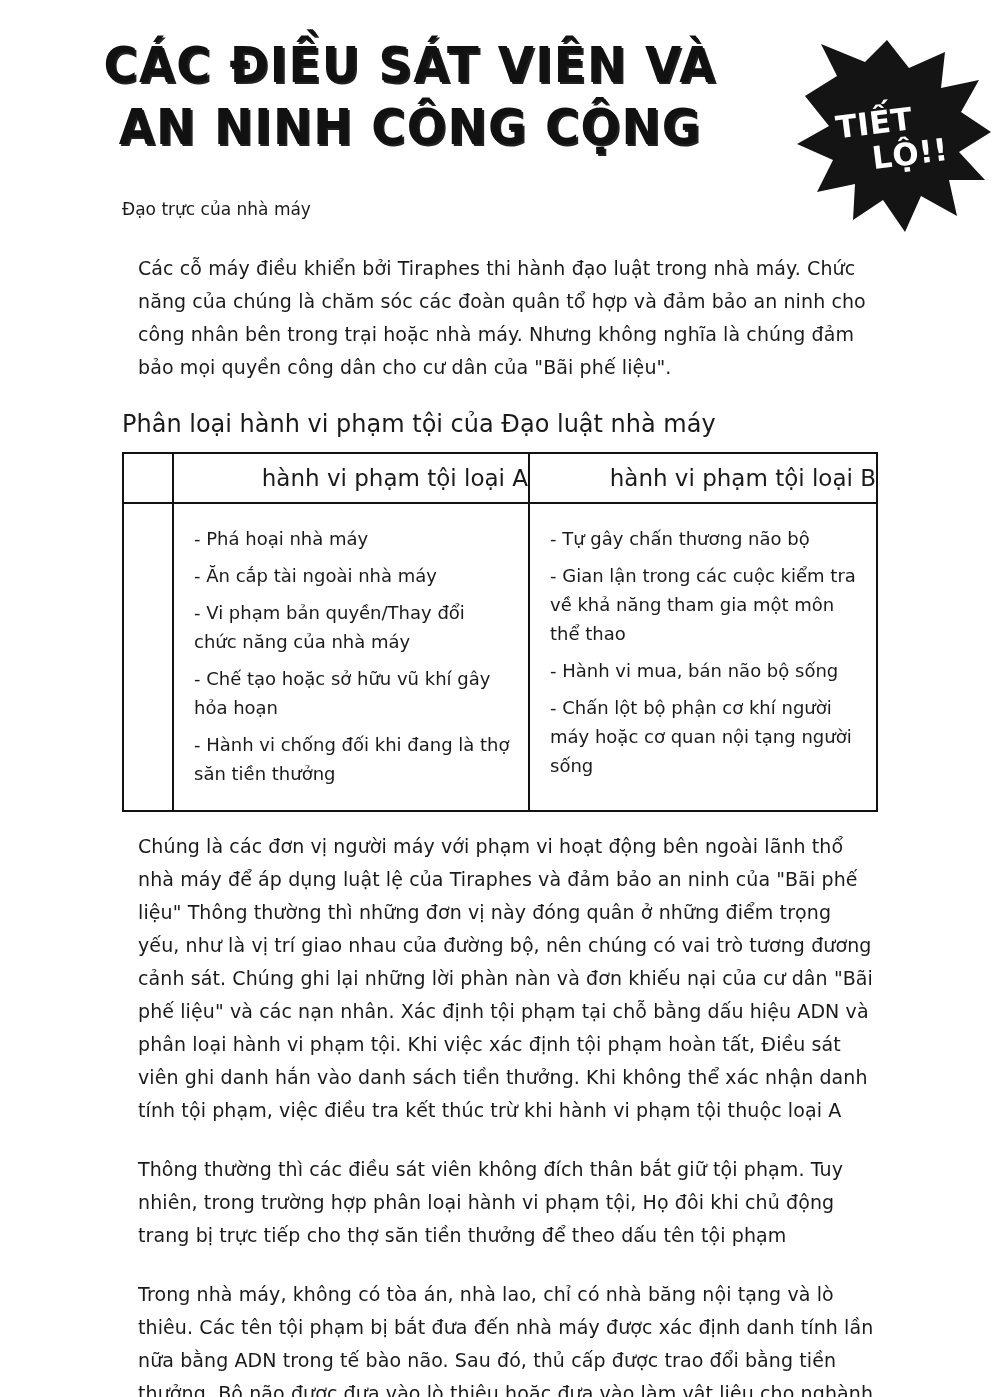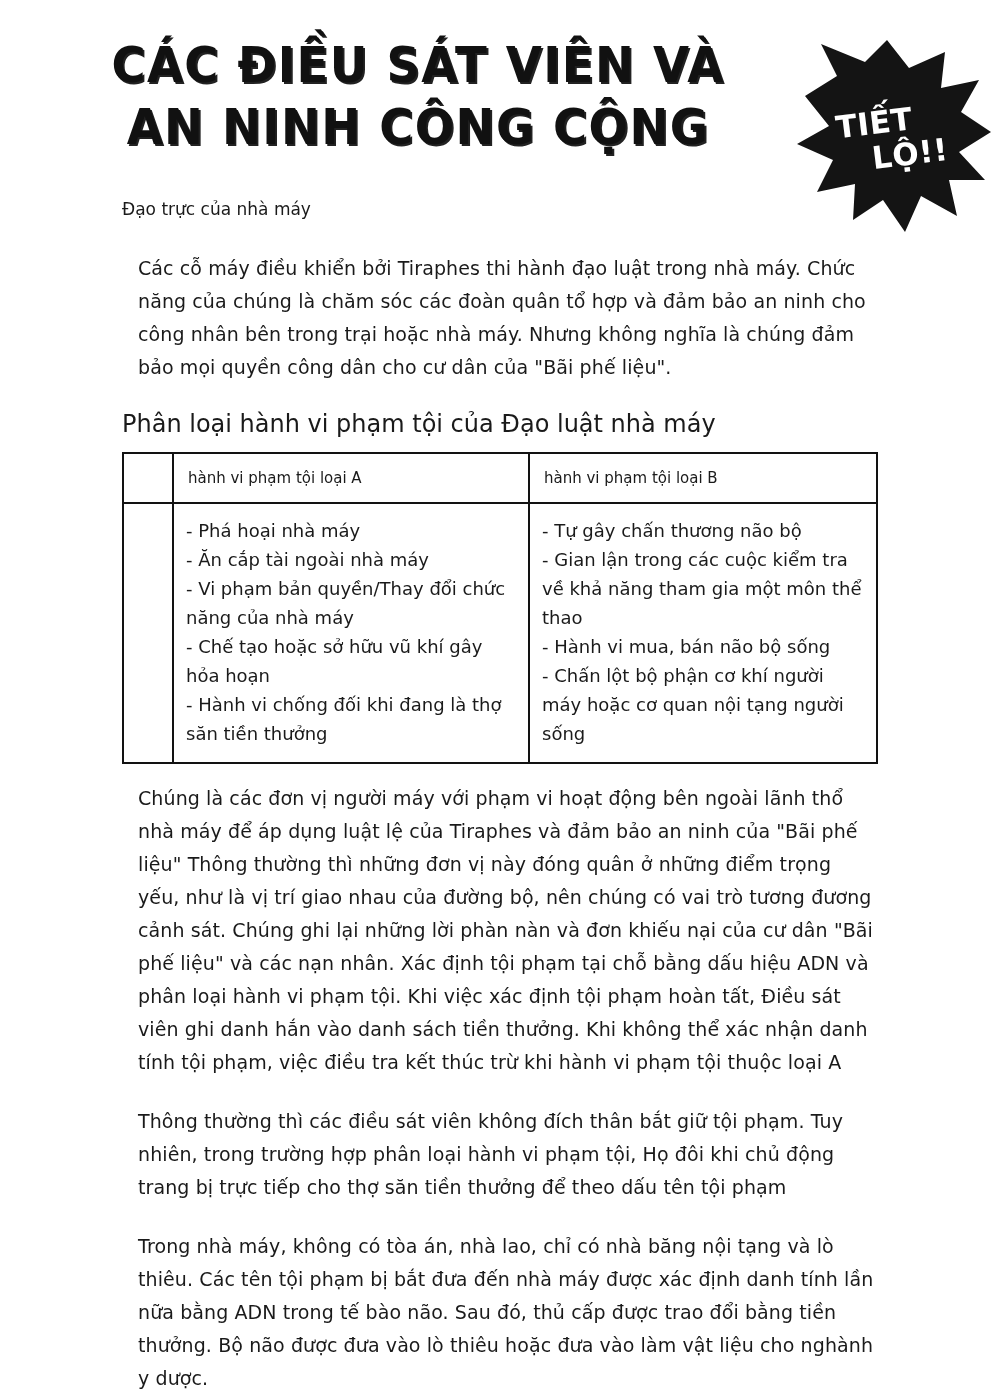--- a/index.html
+++ b/index.html
@@ -12,21 +12,21 @@
     height: 1397px;
     position: relative;
     overflow: hidden;
     font-family: "DejaVu Sans", sans-serif;
     color: #1a1a1a;
   }
 
   
   .title-block {
     position: absolute;
-    left: 8px;
+    left: 0;
     top: 34px;
     width: 820px;
     text-align: center;
   }
   .title-line {
     font-family: "DejaVu Sans", sans-serif;
     font-weight: bold;
     font-size: 50px;
     line-height: 62px;
     letter-spacing: 1.5px;
@@ -126,37 +126,38 @@
   .col-blank { width: 50px; }
   .col-a { width: 356px; }
   .col-b { width: 348px; }
 
   .rule-table thead th {
     height: 48px;
     font-weight: normal;
     text-align: left;
   }
   .head-txt {
-    font-size: 15px;
+    font-size: 23px;
     line-height: 48px;
     padding-left: 14px;
     white-space: nowrap;
+    text-align: right;
   }
   .cell-body {
     padding: 12px 8px 14px 12px;
     font-size: 18px;
     line-height: 29px;
   }
   .cell-body ul {
     margin: 0;
     padding: 0;
     list-style: none;
   }
   .cell-body li {
-    margin: 0;
+    margin: 8px;
     text-indent: 0;
   }
   .blank-cell { height: 228px; }
 </style>
 </head>
 <body>
 
 <div class="title-block">
   <div class="title-line">CÁC ĐIỀU SÁT VIÊN VÀ</div>
   <div class="title-line">AN NINH CÔNG CỘNG</div>

